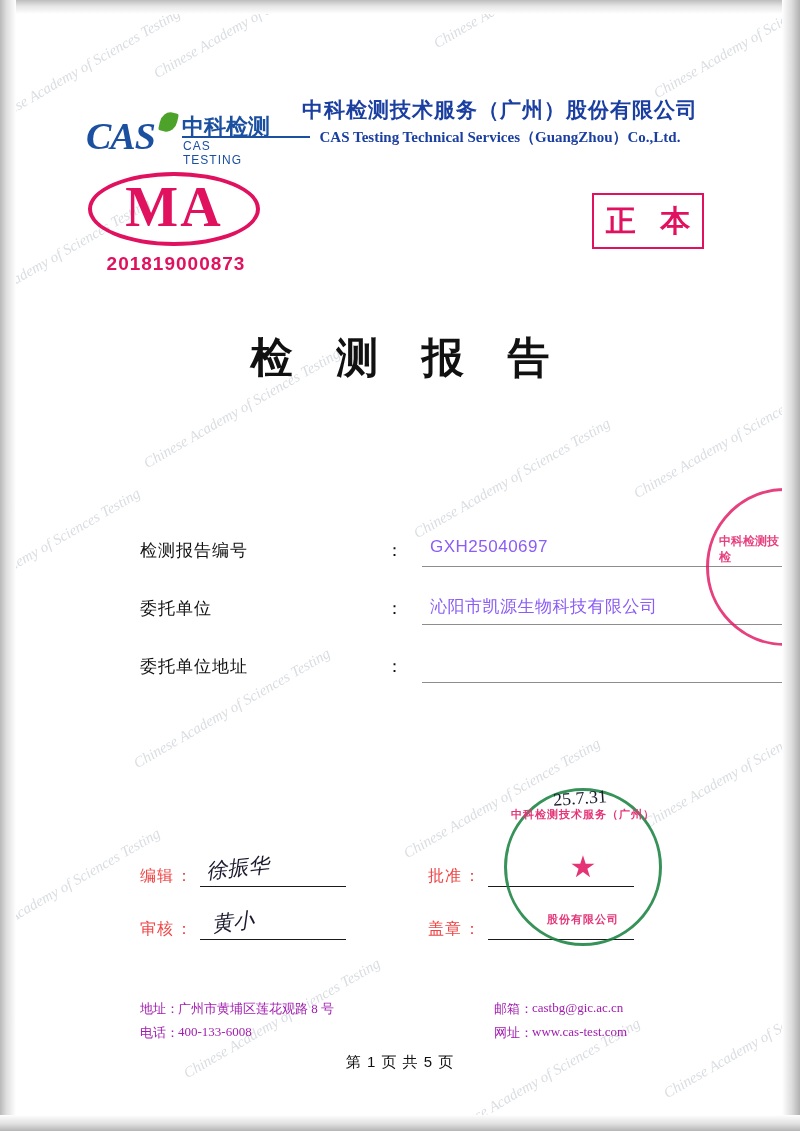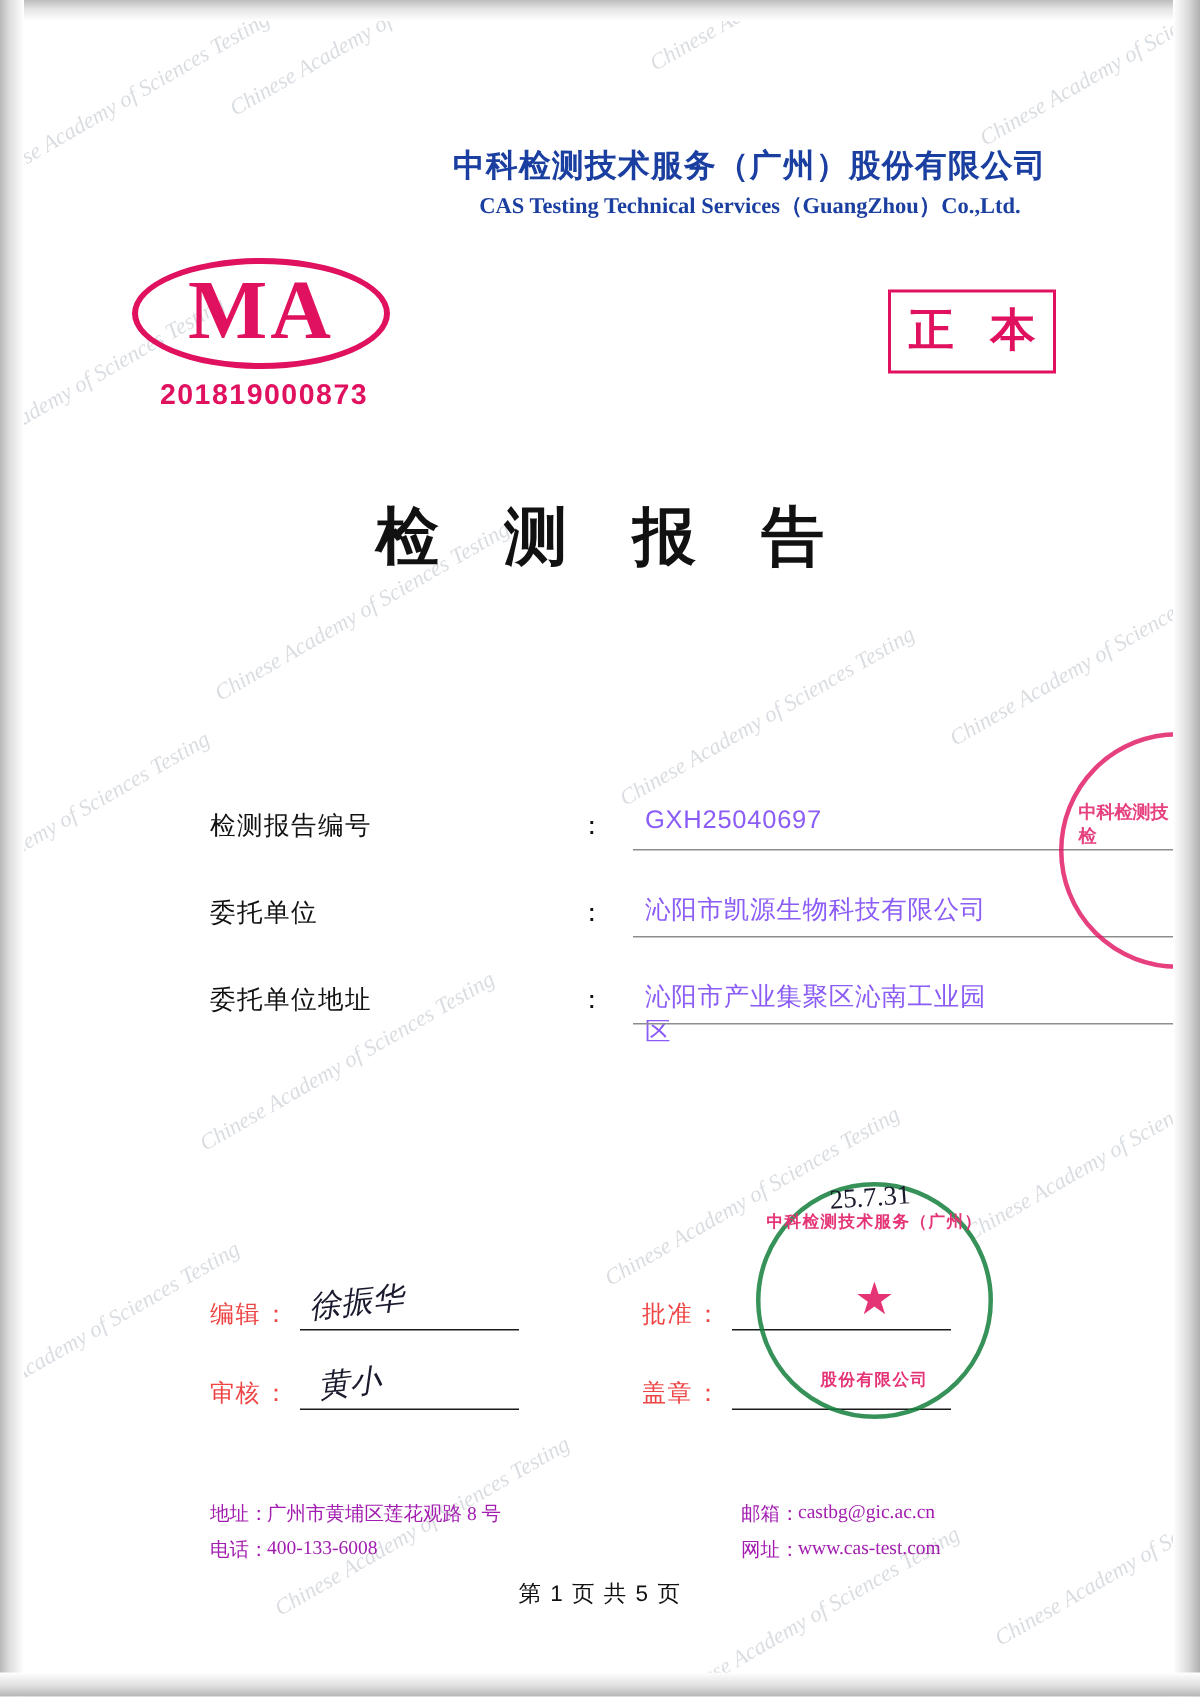--- a/index.html
+++ b/index.html
@@ -376,20 +376,27 @@
     <div class="wm" style="left:-70px; top:540px;">Chinese Academy of Sciences Testing</div>
     <div class="wm" style="left:120px; top:700px;">Chinese Academy of Sciences Testing</div>
     <div class="wm" style="left:390px; top:790px;">Chinese Academy of Sciences Testing</div>
     <div class="wm" style="left:630px; top:760px;">Chinese Academy of Sciences Testing</div>
     <div class="wm" style="left:-50px; top:880px;">Chinese Academy of Sciences Testing</div>
     <div class="wm" style="left:170px; top:1010px;">Chinese Academy of Sciences Testing</div>
     <div class="wm" style="left:430px; top:1070px;">Chinese Academy of Sciences Testing</div>
     <div class="wm" style="left:650px; top:1030px;">Chinese Academy of Sciences Testing</div>
   </div>
 
+  <div class="cas-logo">
+    <div class="cas-mark">CAS</div>
+    <div class="cas-leaf"></div>
+    <div class="cas-cn">中科检测</div>
+    <div class="cas-rule"></div>
+    <div class="cas-en">CAS TESTING</div>
+  </div>
 
   <div class="ma-wrap">
     <div class="ma-ellipse"></div>
     <div class="ma-text">MA</div>
   </div>
   <div class="ma-number">201819000873</div>
 
   <div class="company-cn">中科检测技术服务（广州）股份有限公司</div>
   <div class="company-en">CAS Testing Technical Services（GuangZhou）Co.,Ltd.</div>
 
@@ -409,21 +416,20 @@
   <div class="field" style="left:140px; top:591px; width:520px;">
     <div class="field-label">委托单位</div>
     <div class="field-colon" style="left:246px;">：</div>
     <div class="field-value" style="left:290px;">沁阳市凯源生物科技有限公司</div>
     <div class="field-line" style="left:282px; width:378px;"></div>
   </div>
 
   <div class="field" style="left:140px; top:649px; width:520px;">
     <div class="field-label">委托单位地址</div>
     <div class="field-colon" style="left:246px;">：</div>
-    <div class="field-value" style="left:290px;">沁阳市产业集聚区沁南工业园区</div>
     <div class="field-line" style="left:282px; width:378px;"></div>
   </div>
 
   <div class="stamp-edge">
     <div class="stamp-edge-text">中科检测技 检</div>
   </div>
 
   <div class="sig-label" style="left:140px; top:866px;">编辑</div>
   <div class="sig-label" style="left:176px; top:866px;">：</div>
   <div class="sig-line" style="left:200px; top:886px; width:146px;"></div>

